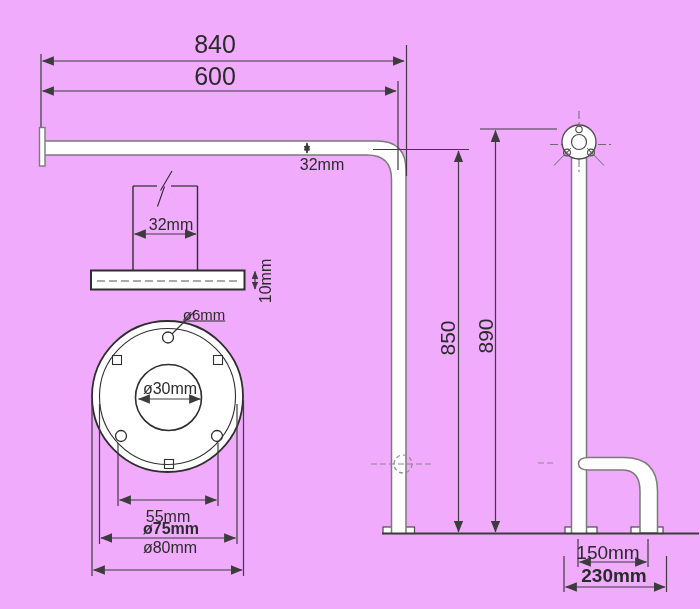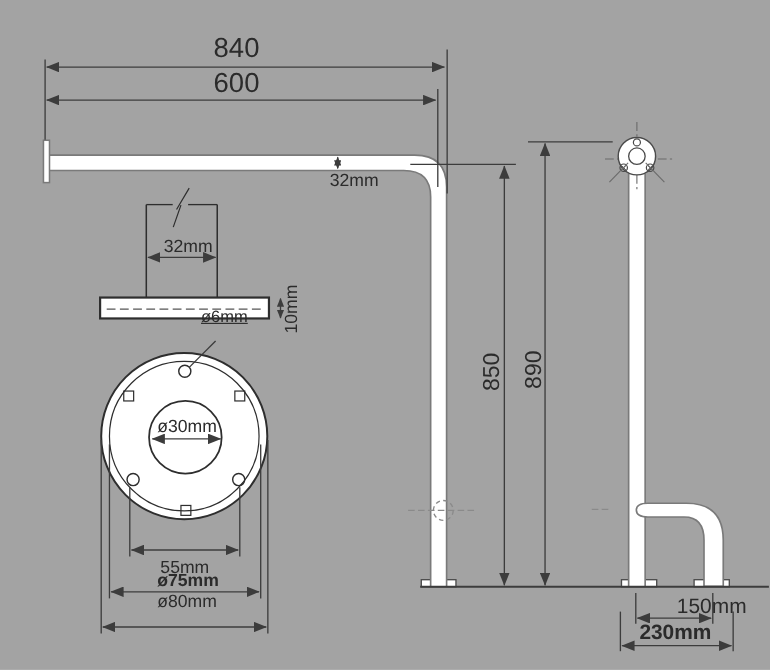--- a/index.html
+++ b/index.html
@@ -1,16 +1,16 @@
 <!DOCTYPE html>
 <html><head>
 <meta charset="utf-8">
 <style>
   html,body{margin:0;padding:0;background:#fff;}
-  #canvas{position:relative;width:700px;height:609px;background:#a3a3a3;overflow:hidden;
+  #canvas{position:relative;width:700px;height:609px;background:#f0abfc;overflow:hidden;
           font-family:"Liberation Sans",sans-serif;}
   #canvas svg{position:absolute;left:0;top:0;}
   .lbl{position:absolute;color:#2b2b2b;white-space:nowrap;line-height:1;
        transform:translate(-50%,-50%);font-family:"Liberation Sans",sans-serif;}
   .rot{transform:translate(-50%,-50%) rotate(-90deg);}
   .fs25{font-size:25px;}
   .fs21{font-size:21px;}
   .fs19{font-size:19px;}
   .fs16{font-size:16px;}
   .fs15{font-size:15px;}
@@ -142,23 +142,23 @@
       <line x1="243.5" y1="400" x2="243.5" y2="576"></line>
       <line x1="93.5" y1="570" x2="242" y2="570" marker-start="url(#ar)" marker-end="url(#ar)"></line>
     </g>
   </svg>
 
   <div class="lbl fs25" style="left:215px;top:44px;">840</div>
   <div class="lbl fs25" style="left:215px;top:76px;">600</div>
   <div class="lbl fs16" style="left:322px;top:165px;">32mm</div>
   <div class="lbl fs16" style="left:171px;top:225px;">32mm</div>
   <div class="lbl rot fs16" style="left:266px;top:281px;">10mm</div>
-  <div class="lbl fs15 und" style="left:204px;top:288px;">ø6mm</div>
+  <div class="lbl fs15 und" style="left:204px;top:314px;">ø6mm</div>
   <div class="lbl fs16" style="left:170px;top:389px;">ø30mm</div>
   <div class="lbl fs16" style="left:168px;top:517px;">55mm</div>
   <div class="lbl fs16" style="left:171px;top:529px;font-weight:bold;">ø75mm</div>
   <div class="lbl fs16" style="left:170px;top:548px;">ø80mm</div>
   <div class="lbl rot fs21" style="left:447px;top:338px;">850</div>
   <div class="lbl rot fs21" style="left:485px;top:336px;">890</div>
-  <div class="lbl fs19" style="left:647px;top:552px;">150mm</div>
+  <div class="lbl fs19" style="left:608px;top:552px;">150mm</div>
   <div class="lbl fs19" style="left:614px;top:575px;font-weight:bold;">230mm</div>
 
 </div>
 
 </body></html>

